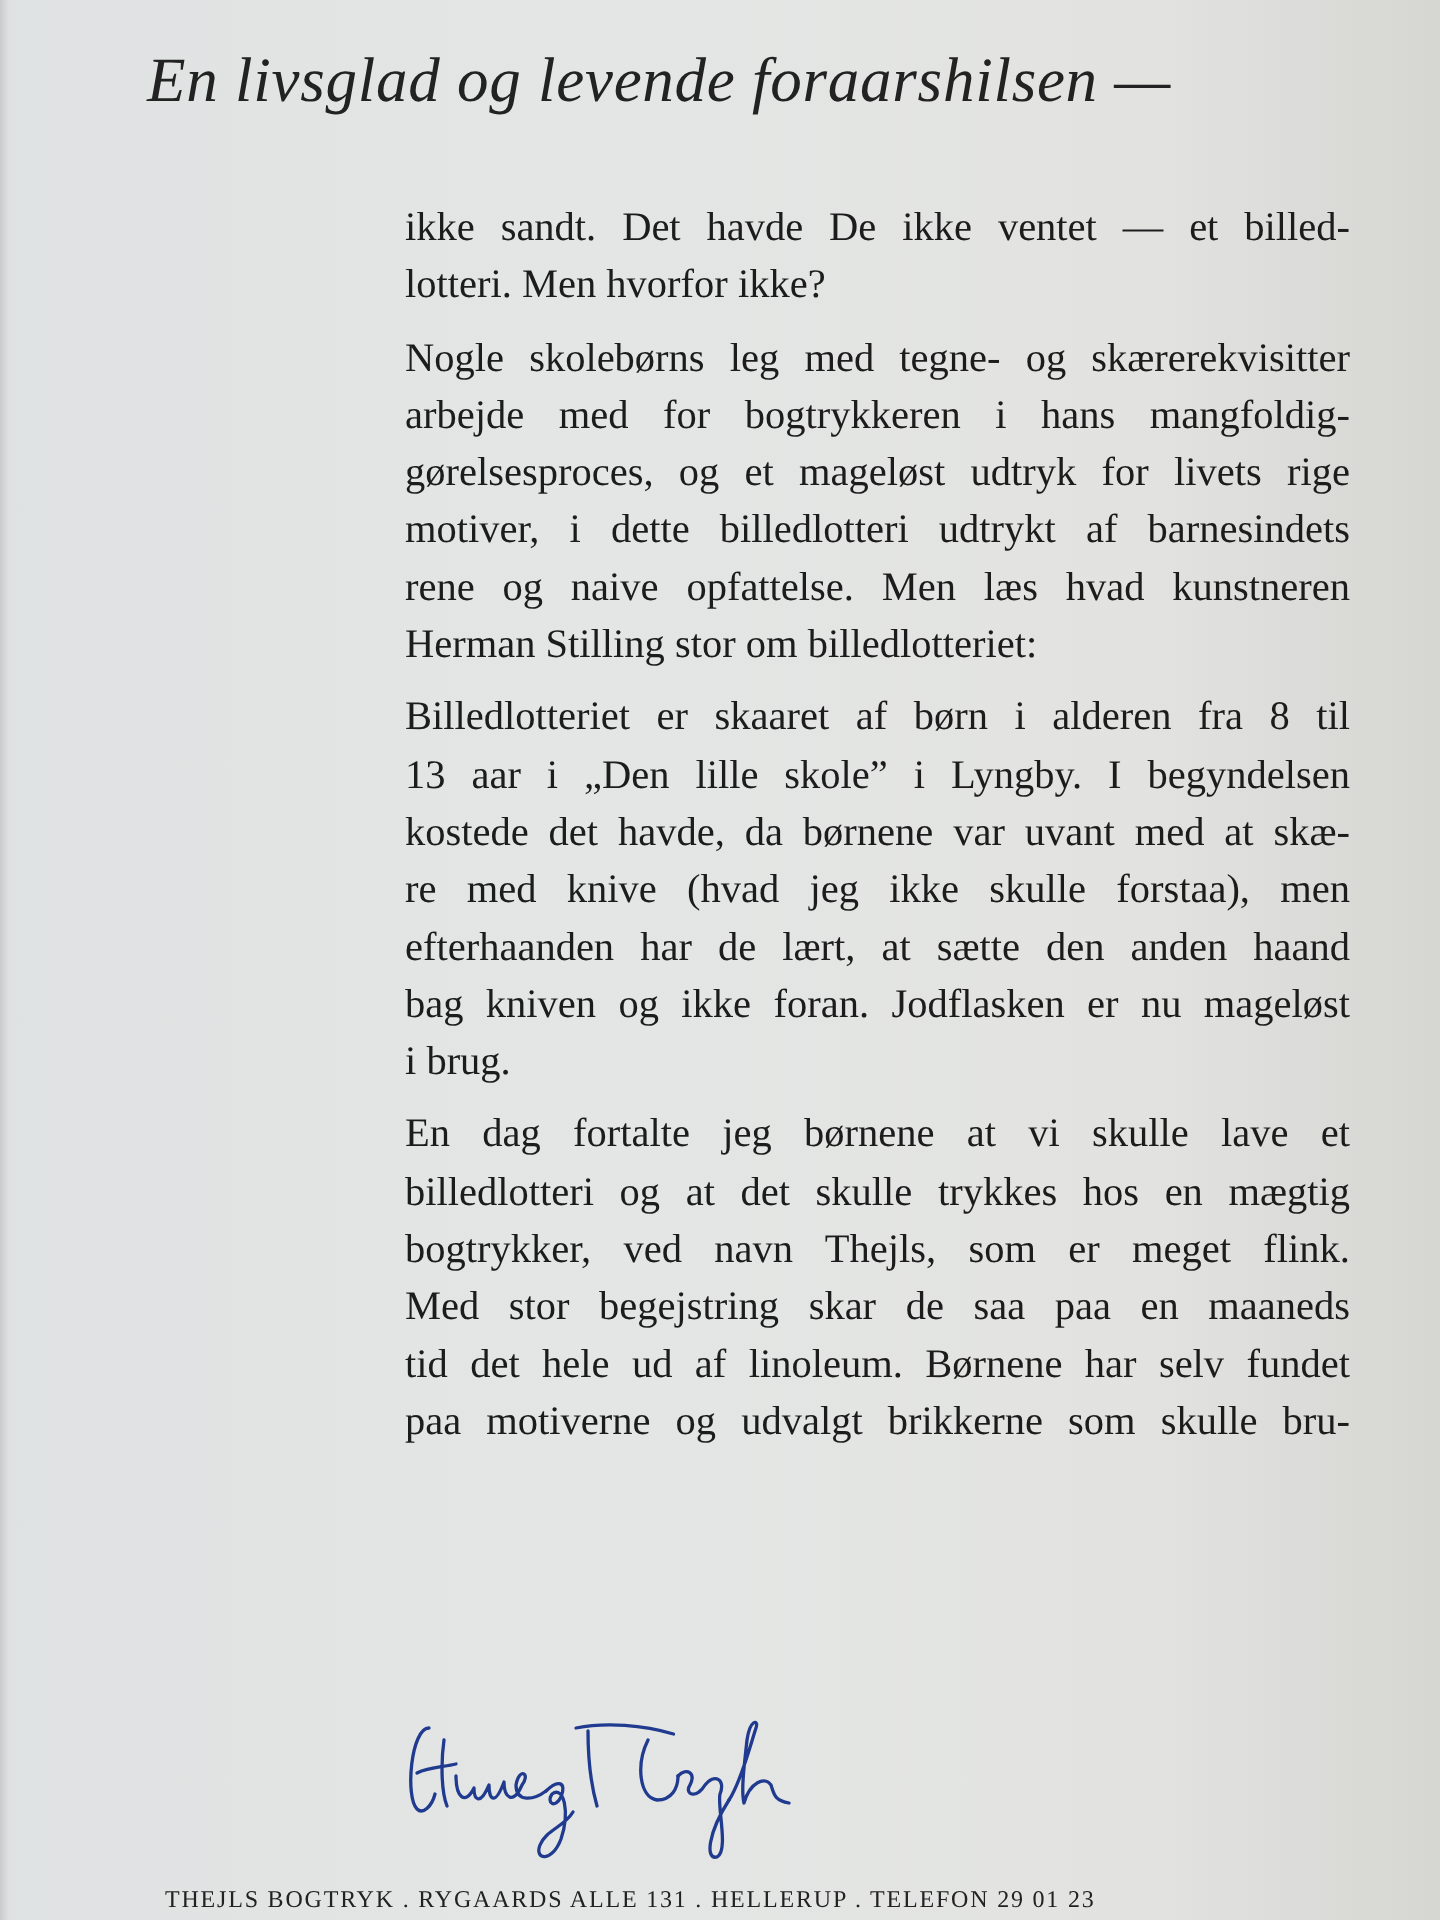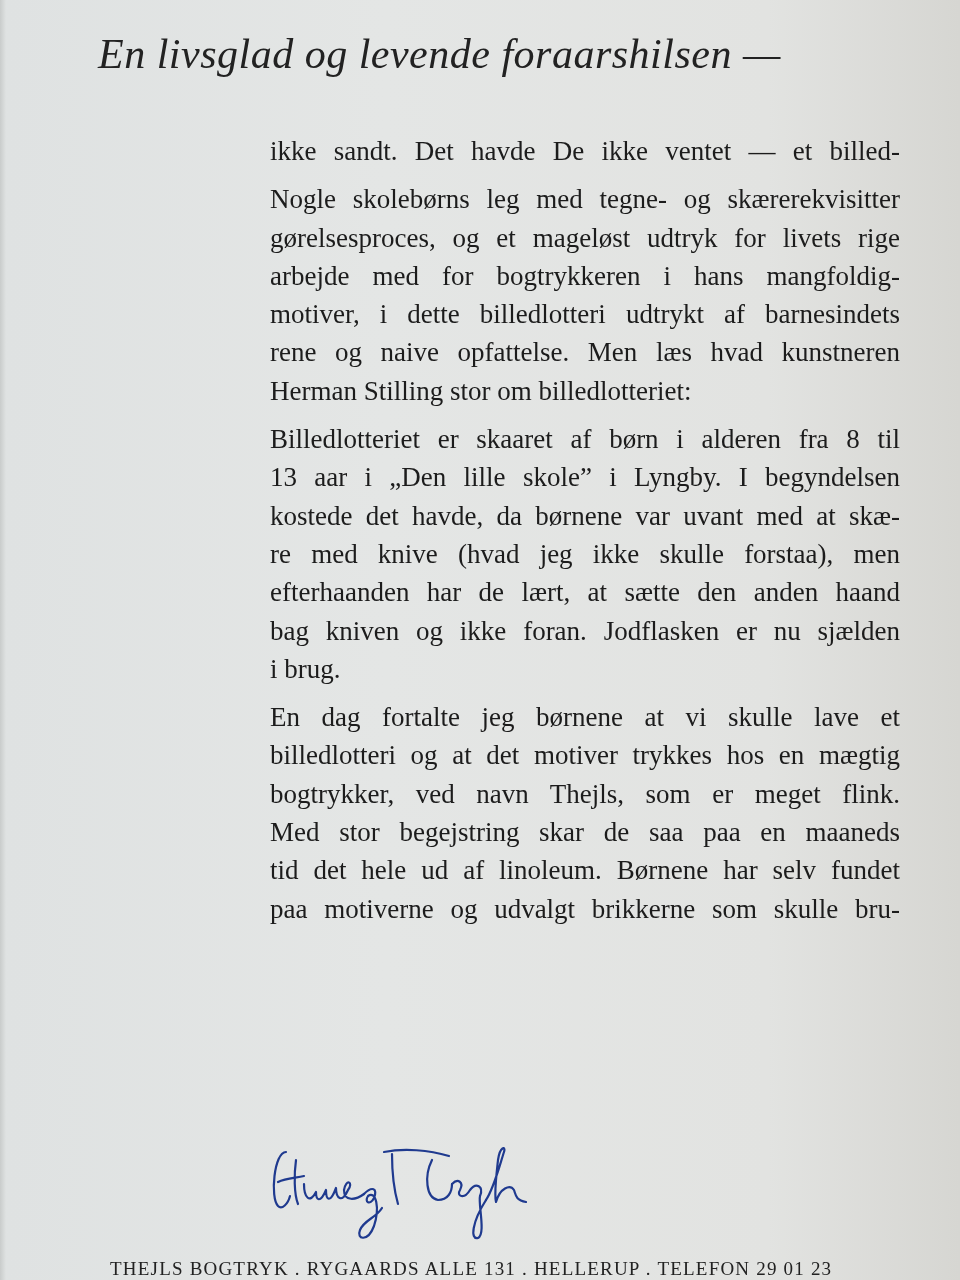--- a/index.html
+++ b/index.html
@@ -21,54 +21,55 @@
     font-size: 27px; line-height: 38.3px;
   }
   .para { margin: 0 0 10px 0; }
   .line { display: block; white-space: nowrap; text-align: justify; text-align-last: justify; }
   .line.last { text-align-last: left; }
   .signature {
     position: absolute; left: 250px; top: 1118px; width: 340px; height: 110px;
   }
   .footer {
     position: absolute; left: 96px; top: 1238px; width: 780px;
-    font-size: 19px; letter-spacing: 1.2px; white-space: nowrap; color: #222;
+    font-size: 16px; letter-spacing: 1.2px; white-space: nowrap; color: #222;
   }
 </style>
 </head>
 <body>
 
 <div class="page">
 
   <div class="heading">En livsglad og levende foraarshilsen —</div>
 
   <div class="body-text">
     <p class="para">
       <span class="line">ikke sandt. Det havde De ikke ventet — et billed-</span>
+      <span class="line last">lotteri. Men hvorfor ikke?</span>
     </p>
     <p class="para">
       <span class="line">Nogle skolebørns leg med tegne- og skærerekvisitter</span>
+      <span class="line">arbejde med for bogtrykkeren i hans mangfoldig-</span>
       <span class="line">gørelsesproces, og et mageløst udtryk for livets rige</span>
-      <span class="line">arbejde med for bogtrykkeren i hans mangfoldig-</span>
       <span class="line">motiver, i dette billedlotteri udtrykt af barnesindets</span>
       <span class="line">rene og naive opfattelse. Men læs hvad kunstneren</span>
       <span class="line last">Herman Stilling stor om billedlotteriet:</span>
     </p>
     <p class="para">
       <span class="line">Billedlotteriet er skaaret af børn i alderen fra 8 til</span>
       <span class="line">13 aar i „Den lille skole” i Lyngby. I begyndelsen</span>
       <span class="line">kostede det havde, da børnene var uvant med at skæ-</span>
       <span class="line">re med knive (hvad jeg ikke skulle forstaa), men</span>
       <span class="line">efterhaanden har de lært, at sætte den anden haand</span>
-      <span class="line">bag kniven og ikke foran. Jodflasken er nu sjælden</span>
+      <span class="line">bag kniven og ikke foran. Jodflasken er nu mageløst</span>
       <span class="line last">i brug.</span>
     </p>
     <p class="para">
       <span class="line">En dag fortalte jeg børnene at vi skulle lave et</span>
-      <span class="line">billedlotteri og at det motiver trykkes hos en mægtig</span>
+      <span class="line">billedlotteri og at det skulle trykkes hos en mægtig</span>
       <span class="line">bogtrykker, ved navn Thejls, som er meget flink.</span>
       <span class="line">Med stor begejstring skar de saa paa en maaneds</span>
       <span class="line">tid det hele ud af linoleum. Børnene har selv fundet</span>
       <span class="line">paa motiverne og udvalgt brikkerne som skulle bru-</span>
     </p>
   </div>
 
   <div class="signature">
     <svg width="340" height="110" viewBox="0 0 340 110" fill="none" stroke="#1f3a8f" stroke-width="2.2" stroke-linecap="round" stroke-linejoin="round">
 

